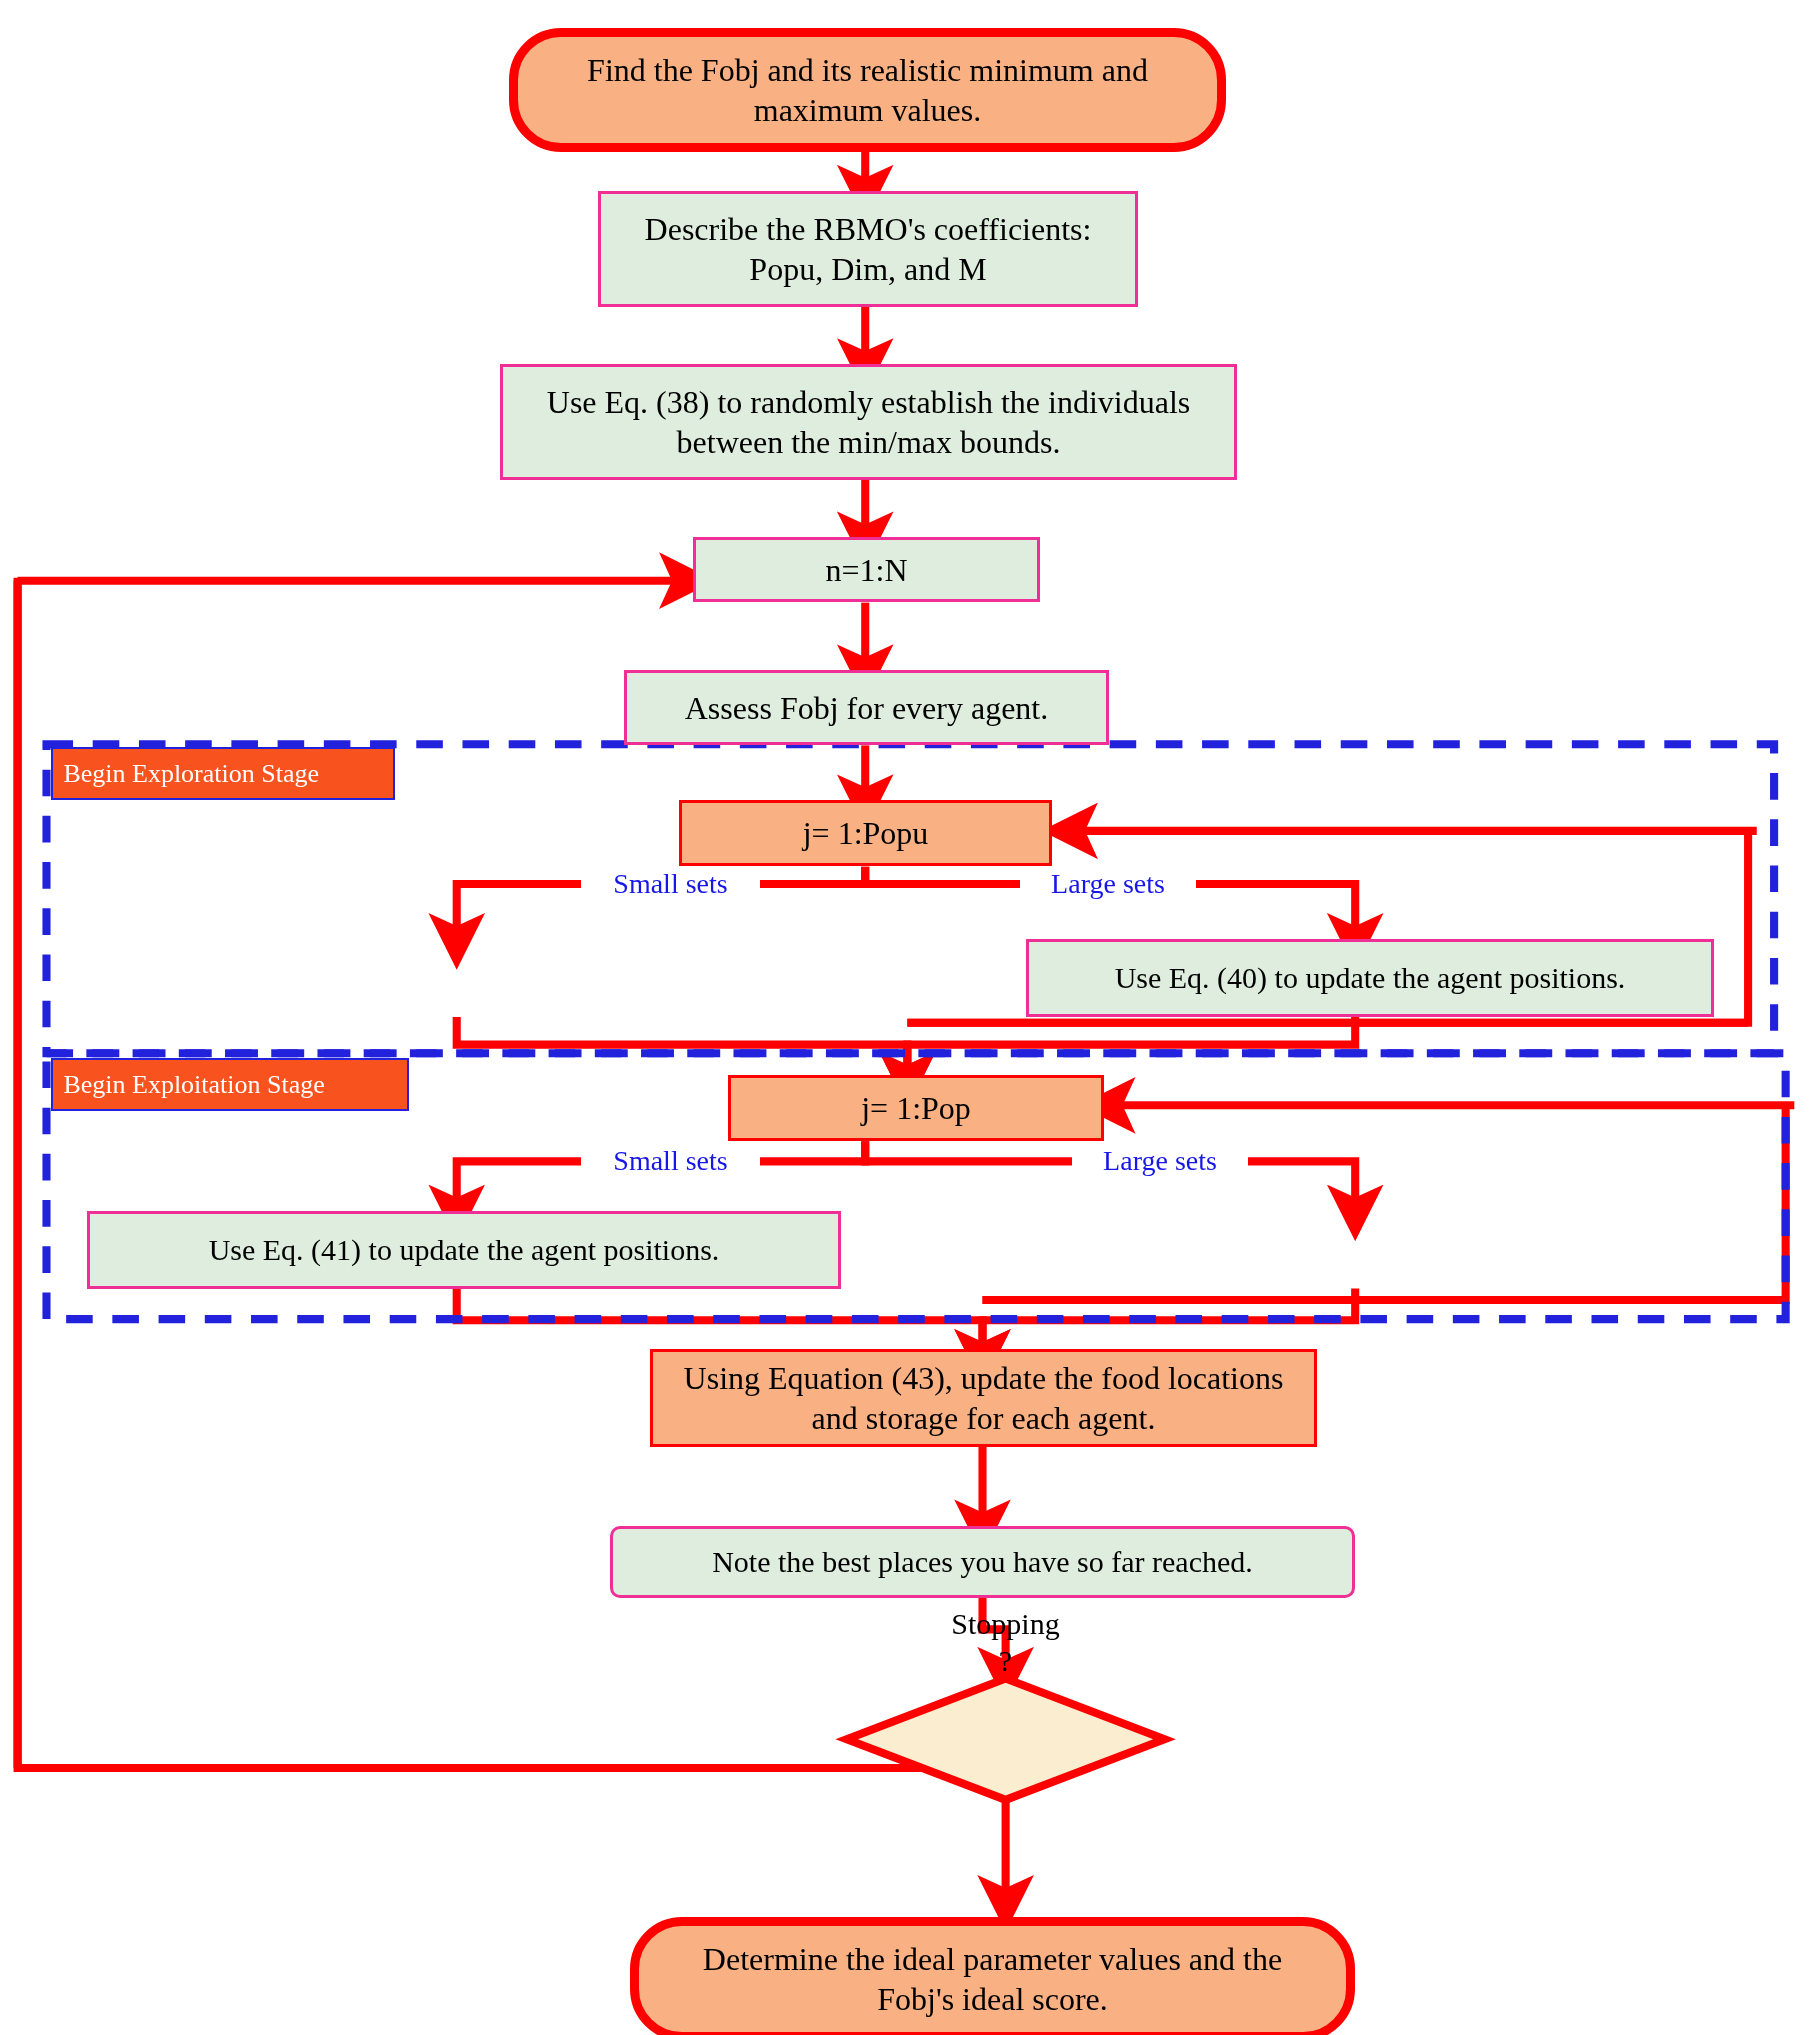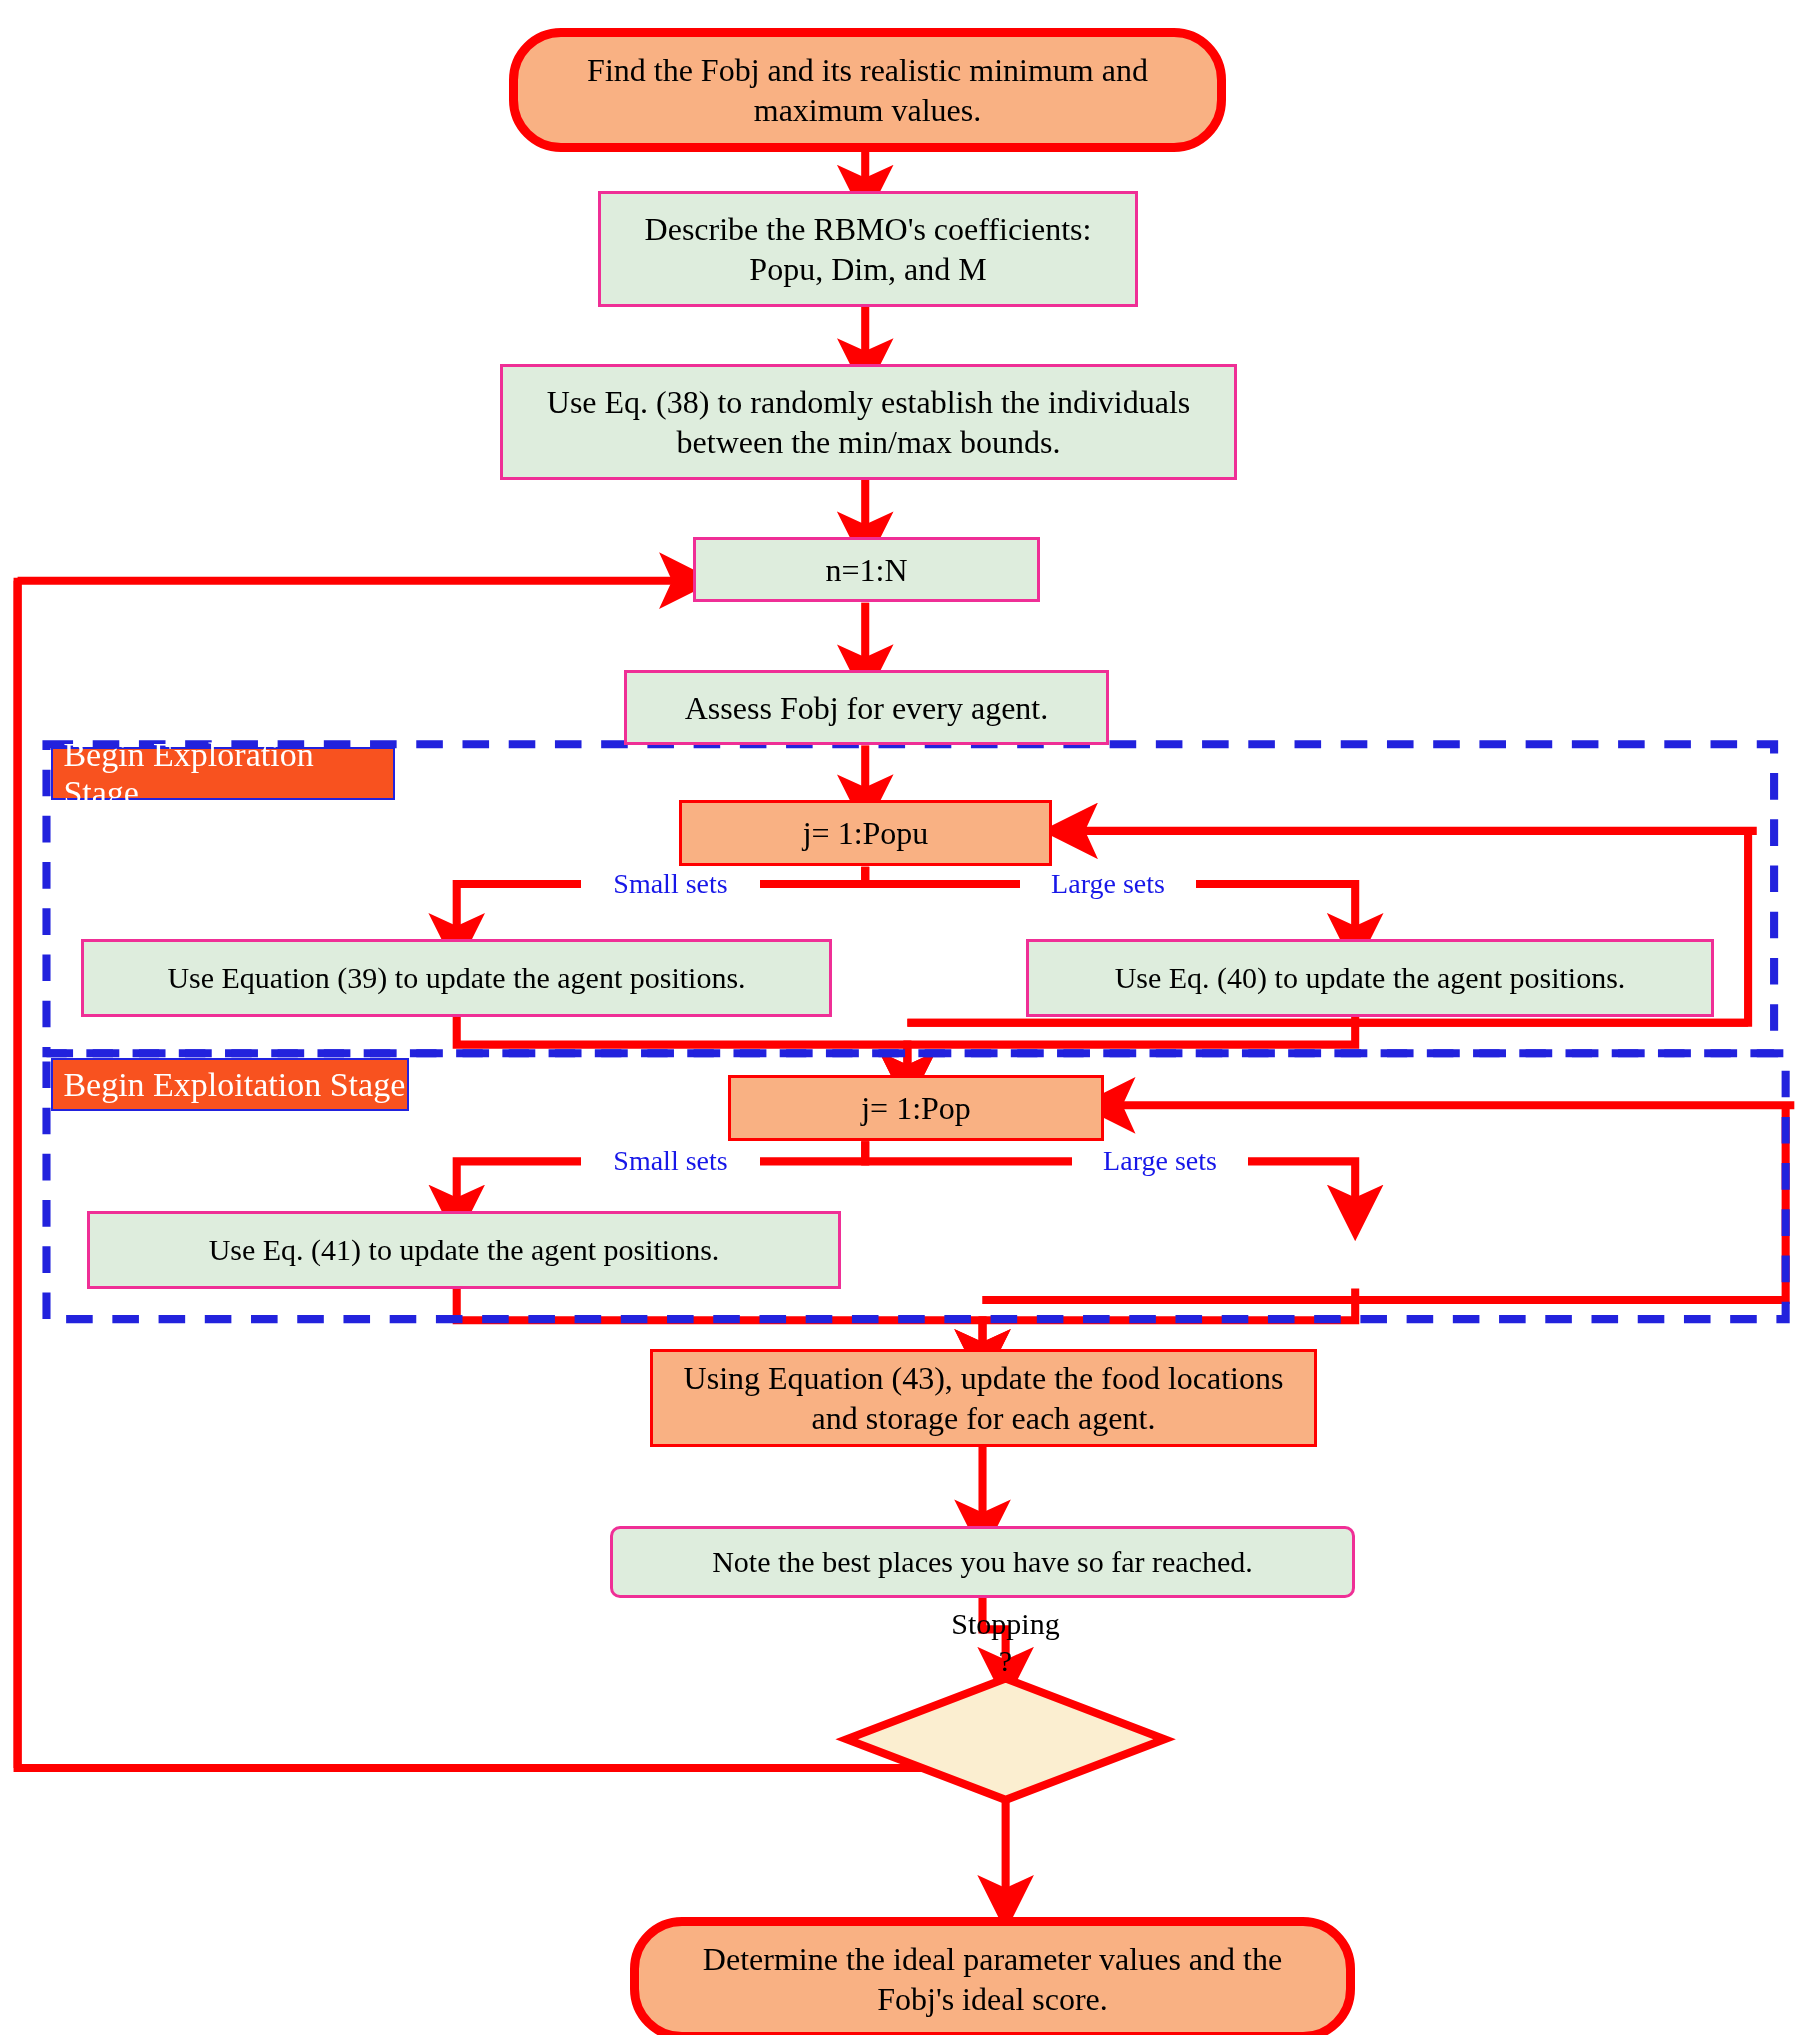--- a/index.html
+++ b/index.html
@@ -13,21 +13,21 @@
   .terminal{background:#f9b183;border:9.2px solid #ff0000;border-radius:52px;margin-top:16px;}
   .stagelabel{position:absolute;box-sizing:border-box;background:#f8521f;
               border:2.3px solid #2222dd;color:#ffffff;display:flex;align-items:center;
               justify-content:flex-start;padding-left:10.4px;}
   .edgelabel{position:absolute;color:#1717e8;background:#ffffff;
              display:flex;align-items:center;justify-content:center;
              font-size:26.6px;white-space:nowrap;}
   .f56{font-size:32px;}
   .f52{font-size:30px;}
   .f48{font-size:28px;}
-  .f44{font-size:34px;}
+  .f44{font-size:26px;}
 </style>
 </head>
 <body>
 
 <div id="stage">
 
   <svg viewBox="0 0 3149 3522">
     <defs>
       <marker id="ah" markerWidth="7" markerHeight="7" refX="3.2" refY="3.5" orient="auto" markerUnits="strokeWidth">
         <path d="M0,0 L7,3.5 L0,7 L1.6,3.5 z" fill="#ff0000"></path>
@@ -75,21 +75,20 @@
   <div class="node green f56" style="left:598px;top:191px;width:540px;height:116px;padding:0 17.3px;">Describe the RBMO's coefficients: Popu, Dim, and M</div>
 
   <div class="node green f56" style="left:500px;top:364px;width:737px;height:116px;padding:0 17.3px;">Use Eq. (38) to randomly establish the individuals between the min/max bounds.</div>
 
   <div class="node green f56" style="left:693px;top:537px;width:347px;height:65px;">n=1:N</div>
 
   <div class="node green f56" style="left:624px;top:670px;width:485px;height:75px;">Assess Fobj for every agent.</div>
 
   <div class="node orange f56" style="left:679px;top:800px;width:373px;height:66px;">j= 1:Popu</div>
 
-  <div class="node green f52" style="left:81px;top:939px;width:751px;height:78px;padding:0 11.6px;">Use Equation (39) to update the agent positions.</div>
 
   <div class="node green f52" style="left:1026px;top:939px;width:688px;height:78px;padding:0 11.6px;">Use Eq. (40) to update the agent positions.</div>
 
   <div class="node orange f56" style="left:728px;top:1075px;width:376px;height:66px;">j= 1:Pop</div>
 
   <div class="node green f52" style="left:87px;top:1211px;width:754px;height:78px;padding:0 11.6px;">Use Eq. (41) to update the agent positions.</div>
 
 
   <div class="node orange f56" style="left:650px;top:1349px;width:667px;height:98px;padding:0 17.3px;">Using Equation (43), update the food locations and storage for each agent.</div>
 

